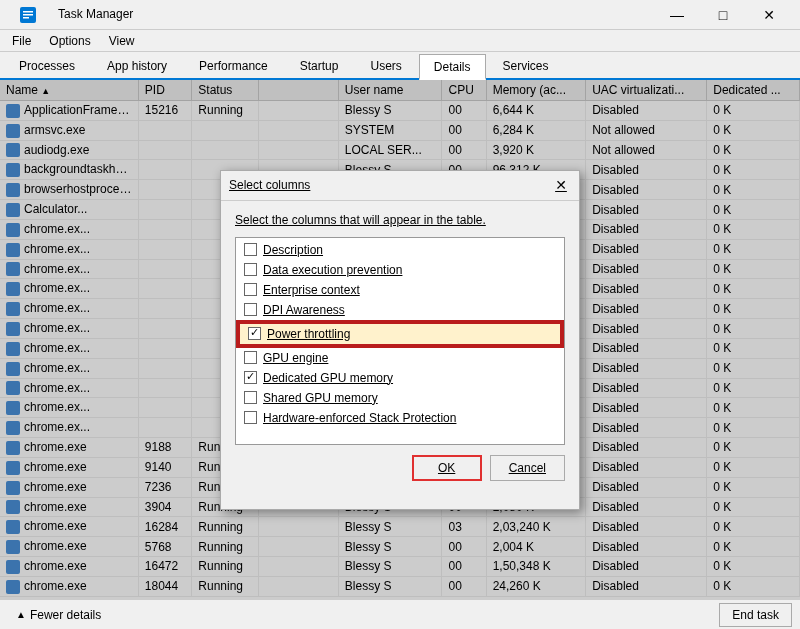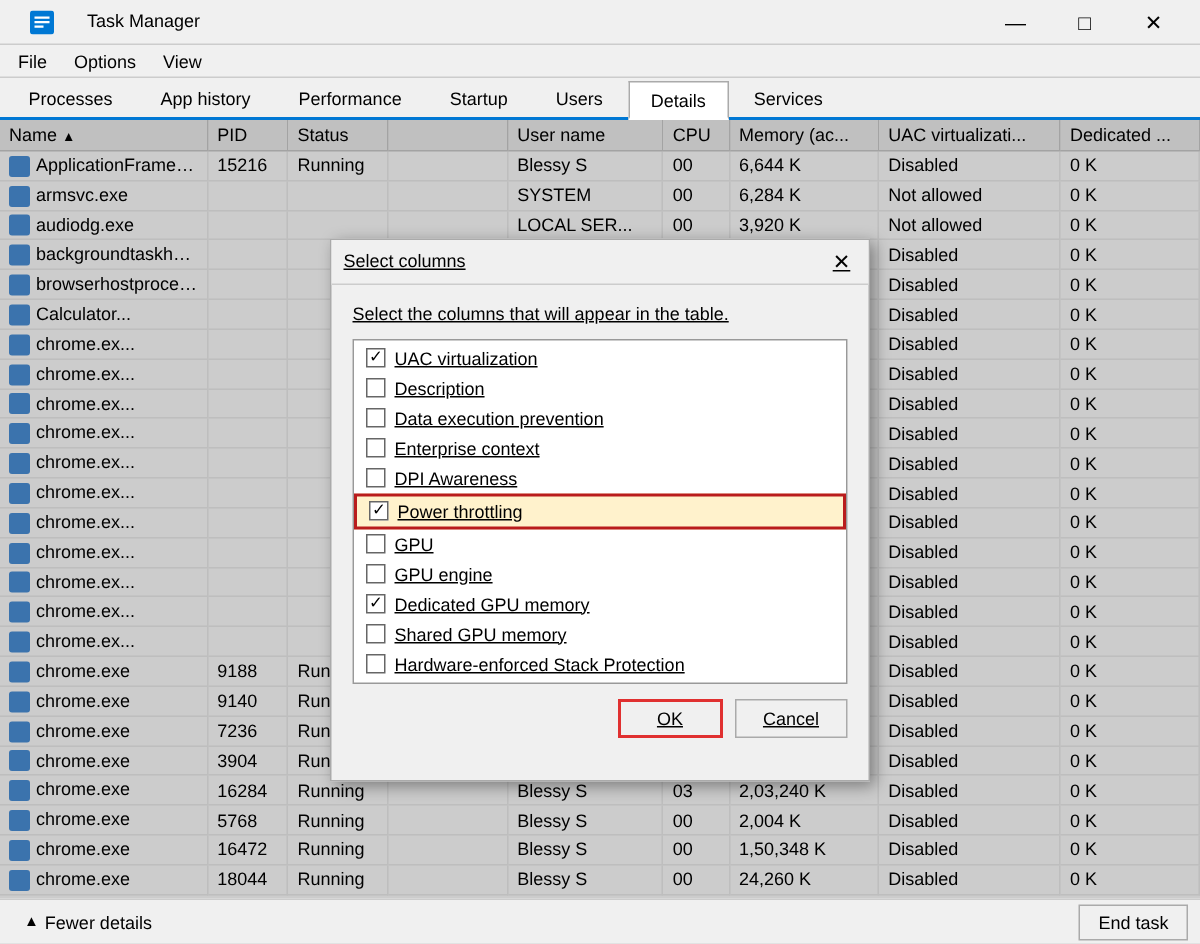--- a/index.html
+++ b/index.html
@@ -225,21 +225,21 @@
     }
     .dialog-list li {
       display: flex;
       align-items: center;
       padding: 3px 8px;
       font-size: 12px;
       cursor: pointer;
     }
     .dialog-list li.highlighted {
       background: #fff2cc;
-      border: 2px solid #b91c1c;
+      border: 4px solid #b91c1c;
     }
     .checkbox-checked {
       display: inline-block;
       width: 13px;
       height: 13px;
       border: 1px solid #666;
       background: #fff;
       margin-right: 6px;
       flex-shrink: 0;
       position: relative;
@@ -675,47 +675,39 @@
   <div class="dialog-overlay">
     <div class="dialog">
       <div class="dialog-title-bar">
         <span class="dialog-title">Select columns</span>
         <button class="dialog-close-btn">✕</button>
       </div>
       <div class="dialog-body">
         <div class="dialog-instruction">Select the columns that will appear in the table.</div>
         <div class="dialog-list-container">
           <ul class="dialog-list" id="dialog-list">
-          <li>
-                <span class="checkbox-checked"></span>
-                <span>UAC virtualization</span>
-              </li>
               <li>
                 <span class="checkbox-unchecked"></span>
                 <span>Description</span>
               </li>
               <li>
                 <span class="checkbox-unchecked"></span>
                 <span>Data execution prevention</span>
               </li>
               <li>
                 <span class="checkbox-unchecked"></span>
                 <span>Enterprise context</span>
               </li>
               <li>
                 <span class="checkbox-unchecked"></span>
                 <span>DPI Awareness</span>
               </li>
               <li class="highlighted">
                 <span class="checkbox-checked"></span>
                 <span>Power throttling</span>
-              </li>
-              <li>
-                <span class="checkbox-unchecked"></span>
-                <span>GPU</span>
               </li>
               <li>
                 <span class="checkbox-unchecked"></span>
                 <span>GPU engine</span>
               </li>
               <li>
                 <span class="checkbox-checked"></span>
                 <span>Dedicated GPU memory</span>
               </li>
               <li>

